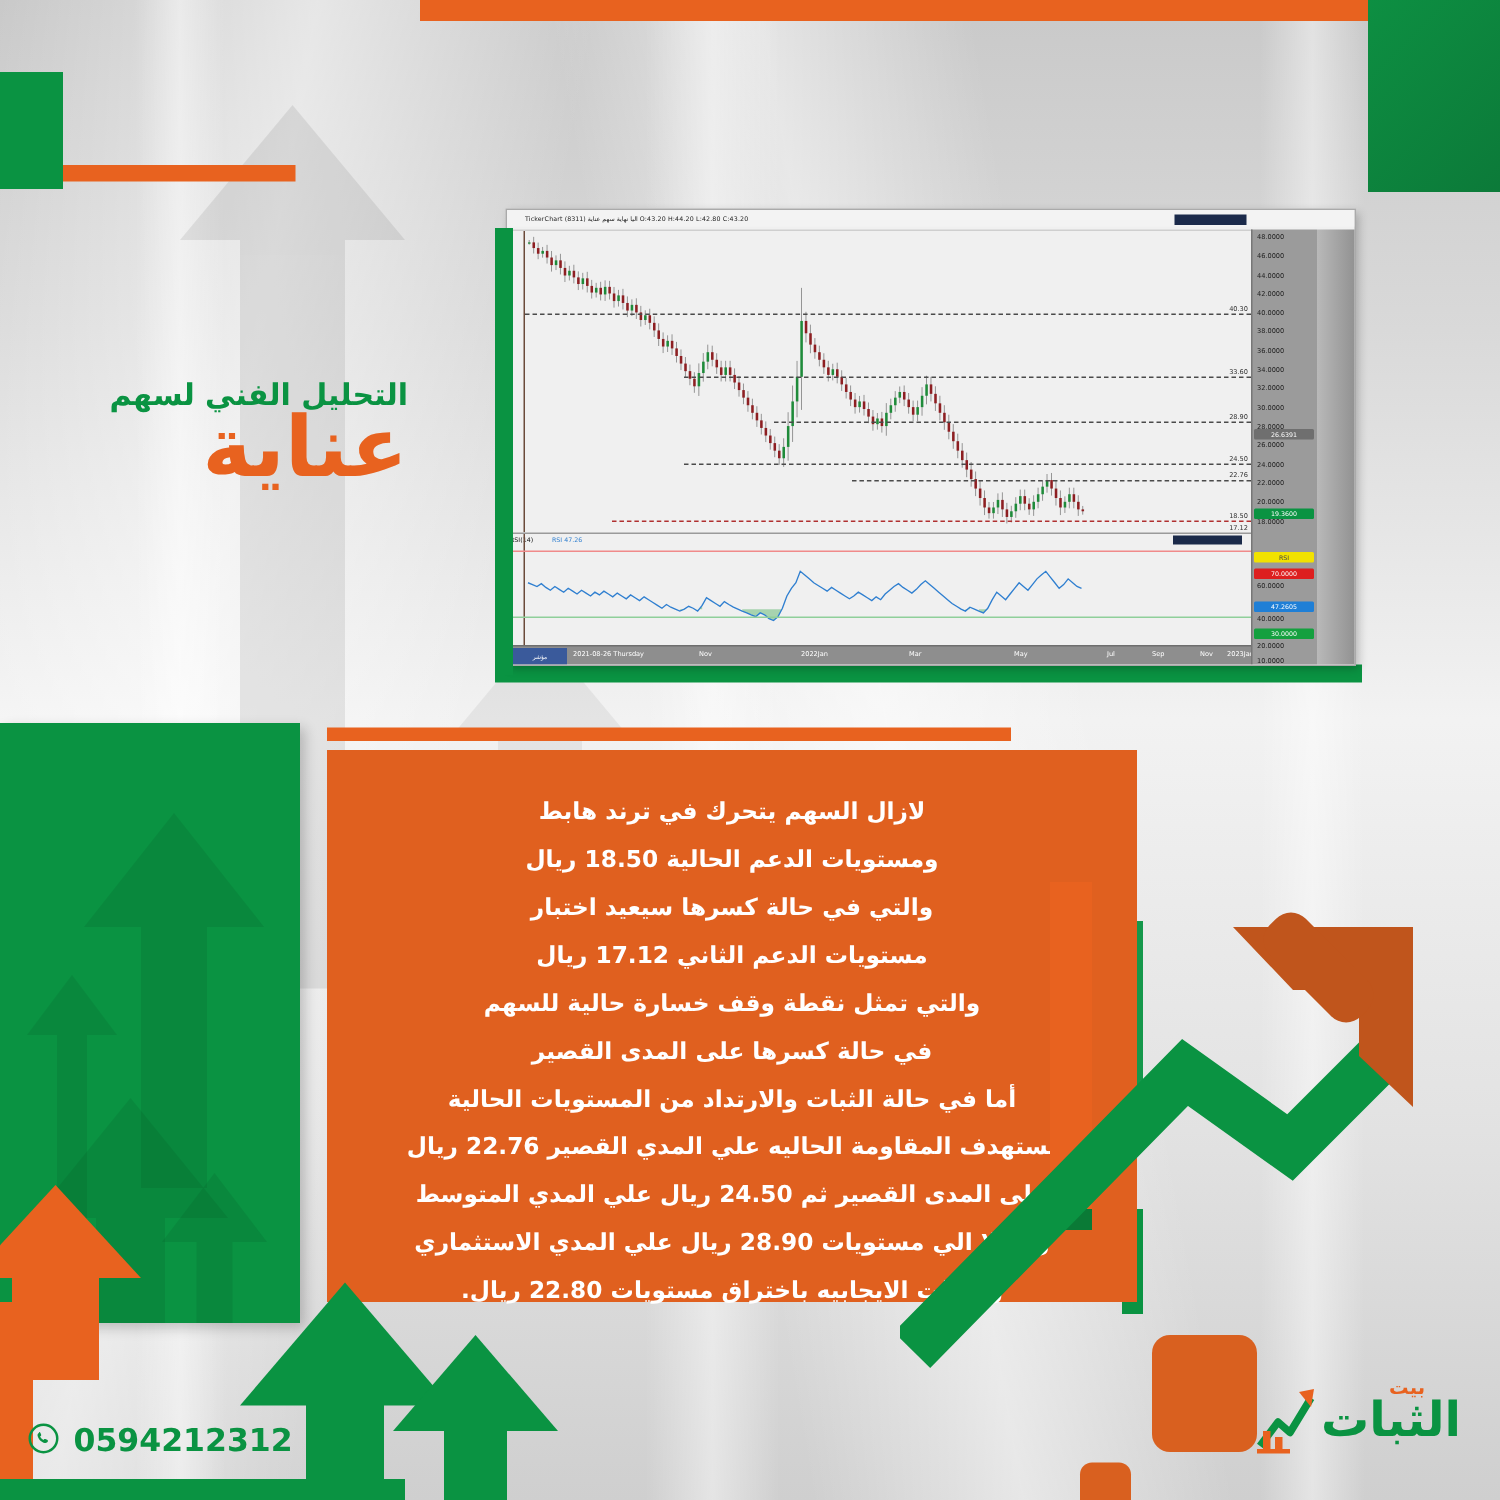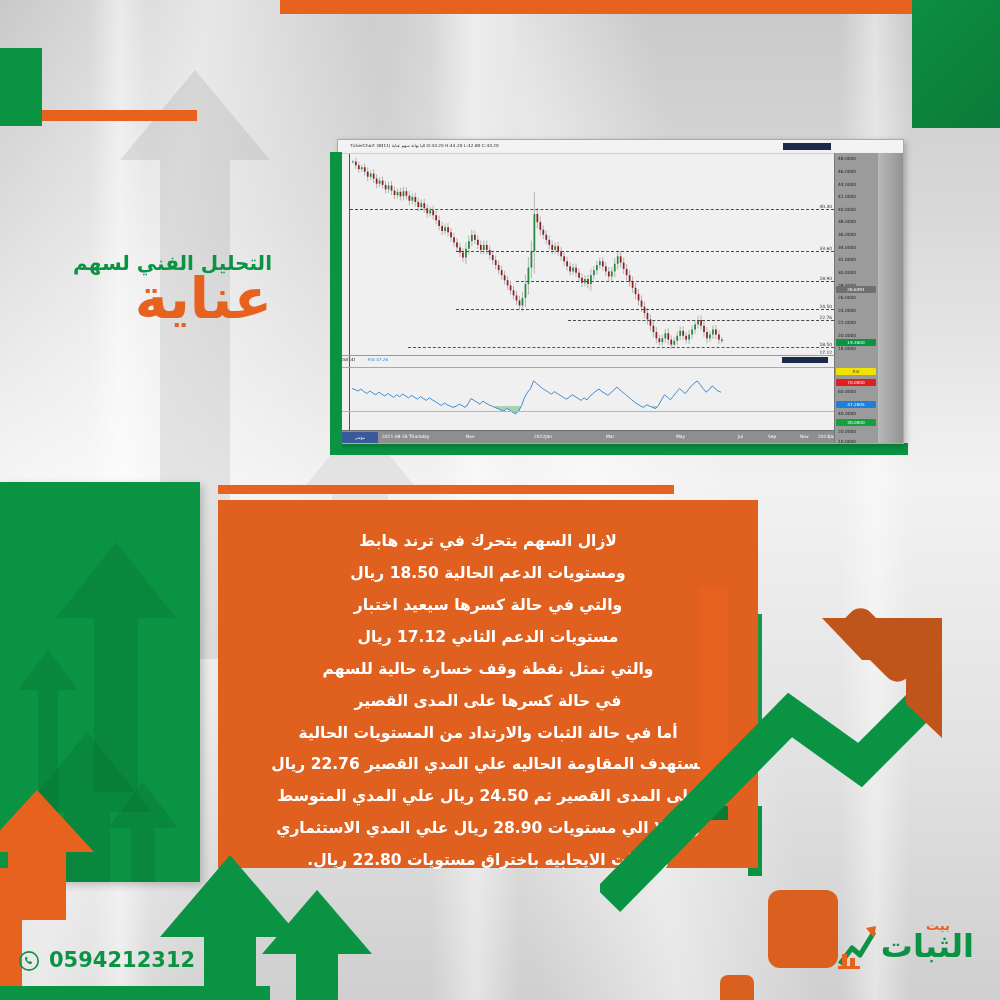--- a/index.html
+++ b/index.html
@@ -123,21 +123,21 @@
   
   #right-orange-vert { position:absolute; left:700px; top:588px; width:28px; height:220px; background:#e8621f; }
   #right-green-vert  { position:absolute; left:700px; top:806px; width:28px; height:14px; background:#0a7a36; }
 
   
   #tb-right-green1 { position:absolute; left:748px; top:614px; width:14px; height:120px; background:#0a9342; opacity:.95;}
   #tb-right-green2 { position:absolute; left:748px; top:806px; width:14px; height:70px; background:#0a9342; }
 
   
   #contacts { position:absolute; left:18px; bottom:18px; width:240px; }
-  .contact-row { display:flex; align-items:flex-end; gap:9px; margin-bottom:10px; }
+  .contact-row { display:flex; align-items:flex-start; gap:9px; margin-bottom:10px; }
   .contact-row .label { font-size:21px; font-weight:bold; font-family:"DejaVu Sans", sans-serif; }
   .wa .label { color:#0a9342; }
   .web .label { color:#e8621f; font-size:16px; }
   .ico { width:22px; height:22px; flex:none; }
   .web-white-bg { position:absolute; left:12px; bottom:14px; width:210px; height:34px; background:rgba(255,255,255,.85); z-index:-1;}
 
   
   #logo { position:absolute; right:16px; bottom:18px; width:150px; height:70px; direction:rtl; }
   #logo .word-top { position:absolute; right:34px; top:6px; color:#e8621f; font-size:13px; font-weight:bold; }
   #logo .word-main { position:absolute; right:10px; top:18px; color:#0a9342; font-size:32px; font-weight:bold; line-height:1;}

